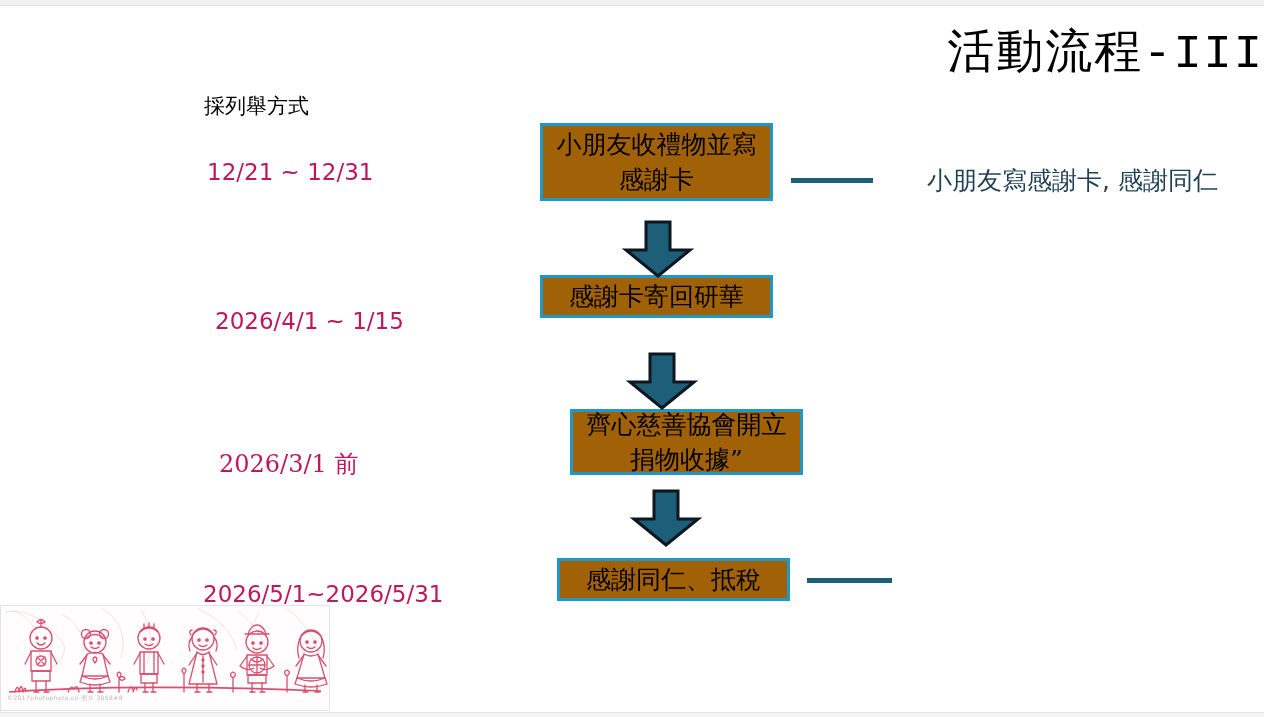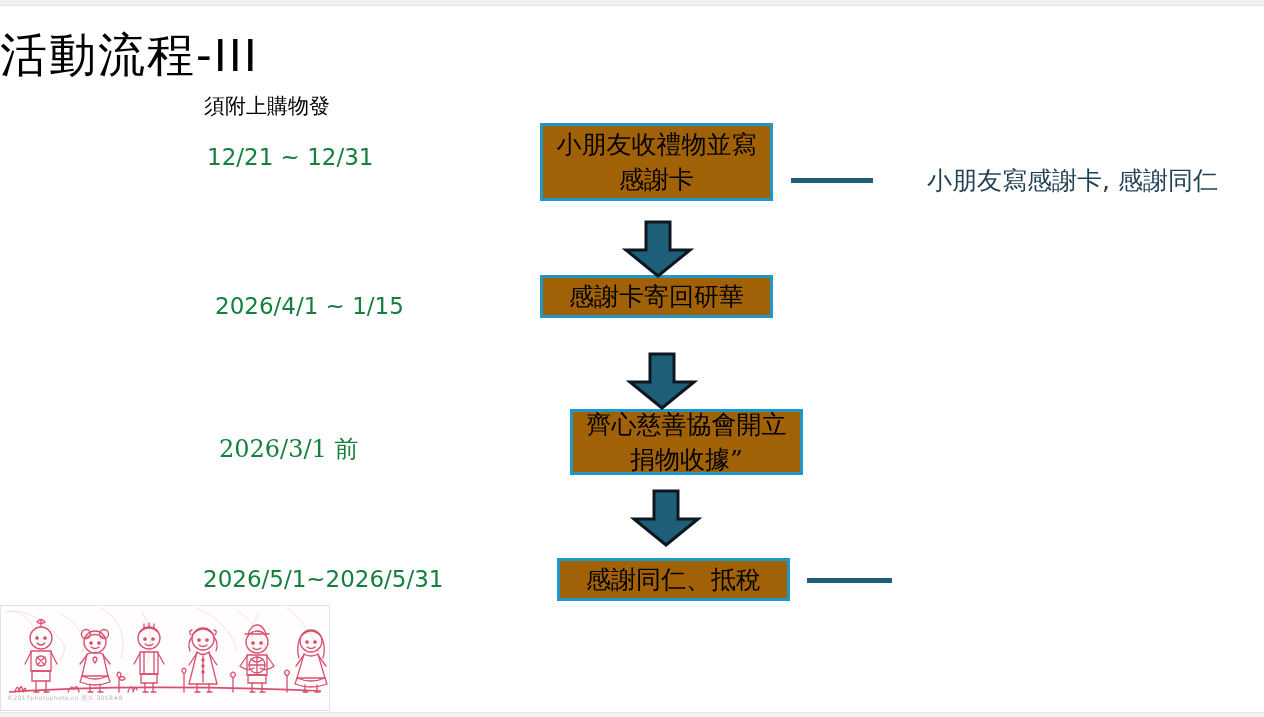--- a/index.html
+++ b/index.html
@@ -31,42 +31,43 @@
     width: 1264px; height: 5px;
     background: #f4f4f4;
     border-top: 1px solid #e4e4e4;
   }
 
   
   #title {
     position: absolute;
     left: 0; top: 26px;
     width: 1264px;
-    text-align: left;
-    font-family: Liberation Sans, sans-serif;
+    text-align: right;
+    font-family: Liberation Mono, monospace;
     font-size: 47px;
     line-height: 58px;
     color: #000000;
     letter-spacing: 2px;
     white-space: nowrap;
   }
 
   
   .time-head {
     position: absolute;
     font-family: "DejaVu Serif", "Liberation Serif", serif;
     font-size: 21px;
     color: #000000;
     white-space: nowrap;
   }
   .time-label {
     position: absolute;
     font-size: 23px;
-    color: #15803d;
-    white-space: nowrap;
+    color: #be185d;
+    white-space: nowrap;
+    margin-top: 15px;
   }
   .time-label.serif {
     font-family: "DejaVu Serif", "Liberation Serif", serif;
     font-size: 24px;
   }
 
   
   .flow-box {
     position: absolute;
     box-sizing: border-box;
@@ -128,21 +129,21 @@
 </head>
 <body>
 
 <div id="slide">
 
   <div class="frame-top"></div>
   <div class="frame-bottom"></div>
 
   <div id="title">活動流程-III</div>
 
-  <div class="time-head" style="left:204px; top:92px;">須附上購物發</div>
+  <div class="time-head" style="left:204px; top:92px;">採列舉方式</div>
 
   <div class="time-label" style="left:207px; top:144px;">12/21 ~ 12/31</div>
 
   <div class="time-label" style="left:215px; top:293px;">2026/4/1 ~ 1/15</div>
 
   <div class="time-label serif" style="left:219px; top:433px;">2026/3/1  前</div>
 
   <div class="time-label" style="left:203px; top:566px;">2026/5/1~2026/5/31</div>
 
   <div class="flow-box" style="left: 540px; top: 123px; width: 233px; height: 78px; white-space: pre-line;">小朋友收禮物並寫

